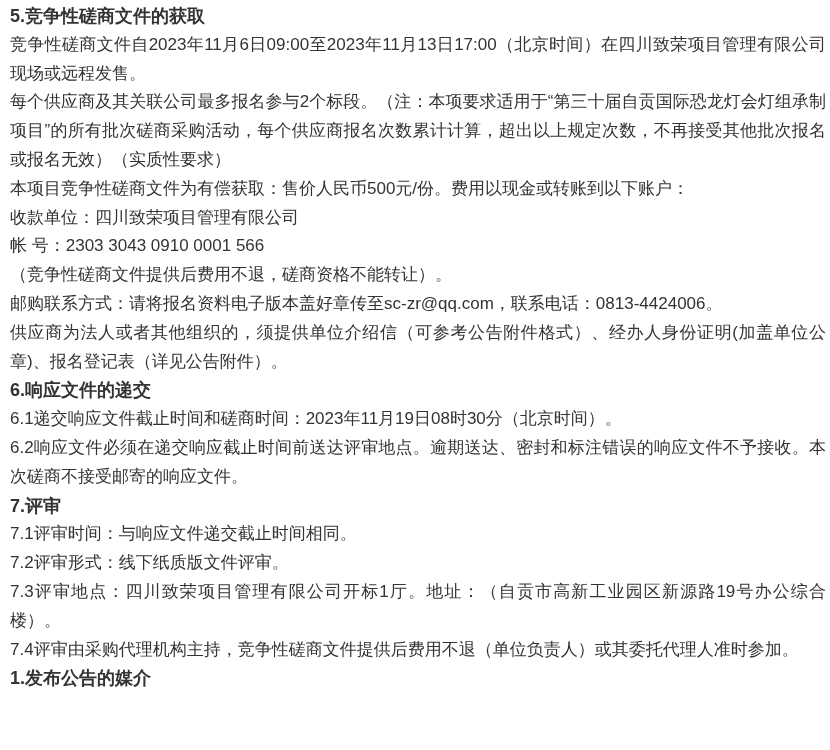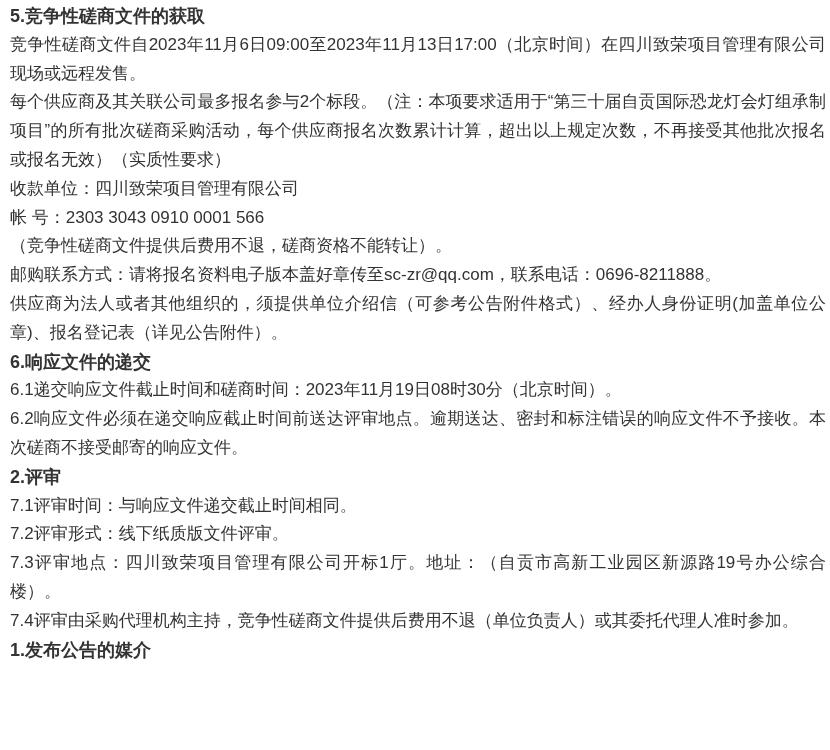--- a/index.html
+++ b/index.html
@@ -38,40 +38,43 @@
 <div class="doc">
 
   <p class="heading">5.竞争性磋商文件的获取</p>
 
   <p>竞争性磋商文件自2023年11月6日09:00至2023年11月13日17:00（北京时间）在四川致荣项目管理有限公司现场或远程发售。</p>
 
   <p>
     <span class="b">每个供应商及其关联公司最多报名参与2个标段。</span><span>（注：本项要求适用于“第三十届自贡国际恐龙灯会灯组承制项目”的所有批次磋商采购活动，每个供应商报名次数累计计算，超出以上规定次数，不再接受其他批次报名或报名无效）</span><span class="b">（实质性要求）</span>
   </p>
 
+  <p>
+    <span>本项目竞争性磋商文件为有偿获取：</span><span class="b">售价人民币500元/份</span><span>。费用以现金或转账到以下账户：</span>
+  </p>
 
   <p>收款单位：四川致荣项目管理有限公司</p>
 
 
   <p>帐 号：2303 3043 0910 0001 566</p>
 
   <p>（竞争性磋商文件提供后费用不退，磋商资格不能转让）。</p>
 
-  <p>邮购联系方式：请将报名资料电子版本盖好章传至sc-zr@qq.com，联系电话：0696-8211888。</p>
+  <p>邮购联系方式：请将报名资料电子版本盖好章传至sc-zr@qq.com，联系电话：0813-4424006。</p>
 
 
   <p>供应商为法人或者其他组织的，须提供单位介绍信（可参考公告附件格式）、经办人身份证明(加盖单位公章)、报名登记表（详见公告附件）。</p>
 
   <p class="heading">6.响应文件的递交</p>
 
   <p>6.1递交响应文件截止时间和磋商时间：2023年11月19日08时30分（北京时间）。</p>
 
   <p>6.2响应文件必须在递交响应截止时间前送达评审地点。逾期送达、密封和标注错误的响应文件不予接收。本次磋商不接受邮寄的响应文件。</p>
 
-  <p class="heading">2.评审</p>
+  <p class="heading">7.评审</p>
 
   <p>7.1评审时间：与响应文件递交截止时间相同。</p>
 
   <p>7.2评审形式：线下纸质版文件评审。</p>
 
   <p>7.3评审地点：四川致荣项目管理有限公司开标1厅。地址：（自贡市高新工业园区新源路19号办公综合楼）。</p>
 
   <p>7.4评审由采购代理机构主持，竞争性磋商文件提供后费用不退（单位负责人）或其委托代理人准时参加。</p>
 
   <p class="heading">1.发布公告的媒介</p>

